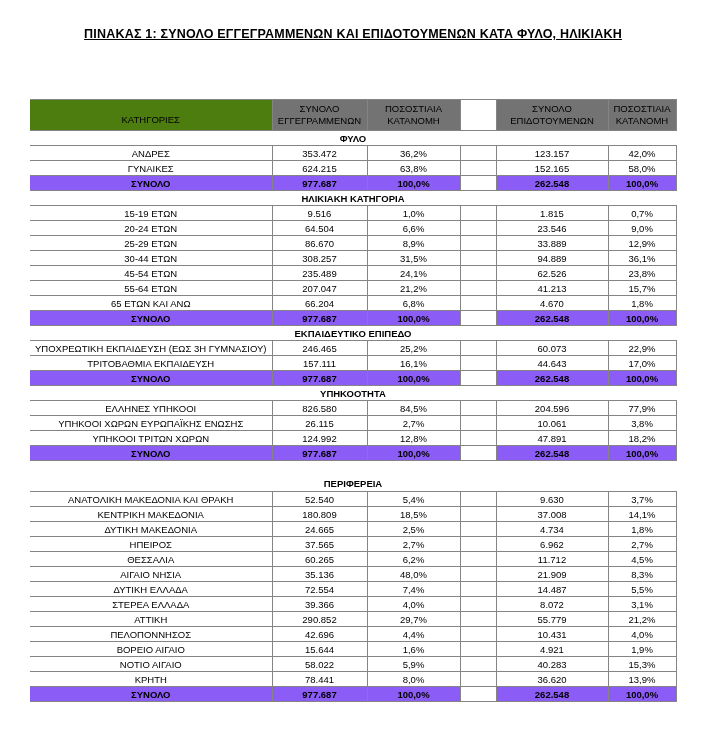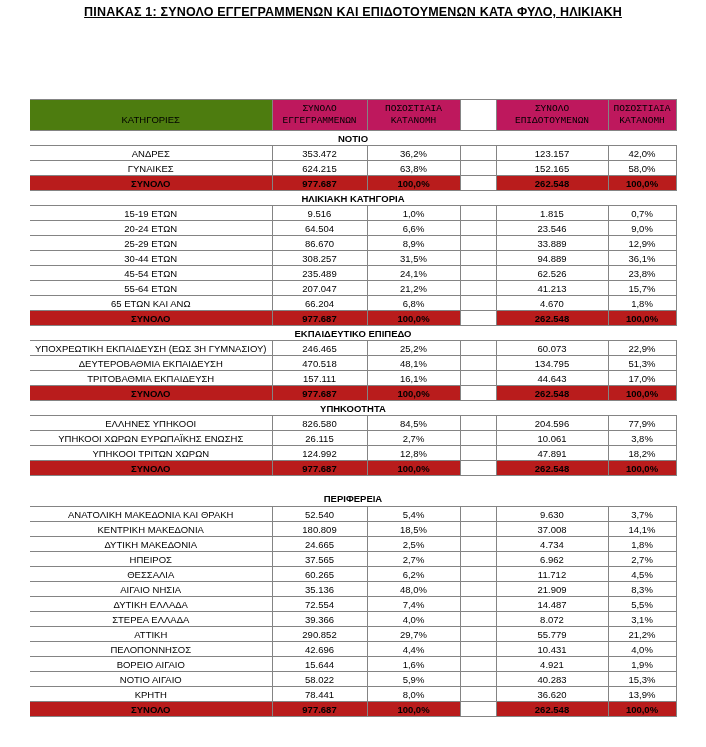--- a/index.html
+++ b/index.html
@@ -3,52 +3,52 @@
 <meta charset="utf-8">
 <style>
   html, body { margin:0; padding:0; background:#ffffff; }
   body {
     width:706px; height:747px; overflow:hidden;
     font-family:"Liberation Sans","DejaVu Sans",sans-serif;
     color:#000;
   }
   .page { position:relative; width:706px; height:747px; background:#fff; }
 
-  .title-block { padding-top:2px; text-align:center; }
+  .title-block { padding-top:24px; text-align:center; }
   .title-line {
     font-size:12.5px; font-weight:bold; line-height:21px;
     text-decoration:underline; letter-spacing:0.2px;
   }
 
   table.stat {
     position:absolute; left:30px; top:99px; width:646px;
     border-collapse:collapse; table-layout:fixed;
   }
   table.stat td {
     border:1px solid #848484;
     height:15px; box-sizing:border-box;
     font-size:9.5px; line-height:13px;
     text-align:center; vertical-align:middle;
     padding:0 1px; overflow:hidden; white-space:nowrap;
   }
   
   table.stat td.first { border-left:none; }
 
   tr.hdr td { height:31px; white-space:normal; line-height:12.5px; }
-  tr.hdr td.tan-h { background:#be185d;font-family:Liberation Mono, monospace; }
+  tr.hdr td.tan-h { background:#737373; }
   tr.hdr td.cat-h { vertical-align:bottom; padding-bottom:4px; background:#4d7c0f; }
   tr.hdr td.spacer-h { background:#fff; }
 
   tr.sec td {
     border-left:none; border-right:none; border-top:none;
     font-weight:bold; background:#fff;
   }
   tr.gap td { border:none; background:#fff; height:16px; }
 
-  tr.total td { font-weight:bold; background:#b91c1c; }
+  tr.total td { font-weight:bold; background:#8b5cf6; }
   tr.total td.spacer { background:#fff; }
   td.spacer { background:#fff; }
 </style>
 </head>
 <body>
 
 <div class="page">
   <div class="title-block">
     <div class="title-line">ΠΙΝΑΚΑΣ 1: ΣΥΝΟΛΟ ΕΓΓΕΓΡΑΜΜΕΝΩΝ ΚΑΙ ΕΠΙΔΟΤΟΥΜΕΝΩΝ ΚΑΤΑ ΦΥΛΟ, ΗΛΙΚΙΑΚΗ</div>
   </div>
@@ -64,21 +64,21 @@
     <tbody id="table-body">
         <tr class="hdr">
           <td class="cat-h first">ΚΑΤΗΓΟΡΙΕΣ</td>
           <td class="tan-h">ΣΥΝΟΛΟ ΕΓΓΕΓΡΑΜΜΕΝΩΝ</td>
           <td class="tan-h">ΠΟΣΟΣΤΙΑΙΑ ΚΑΤΑΝΟΜΗ</td>
           <td class="spacer-h"></td>
           <td class="tan-h">ΣΥΝΟΛΟ ΕΠΙΔΟΤΟΥΜΕΝΩΝ</td>
           <td class="tan-h">ΠΟΣΟΣΤΙΑΙΑ ΚΑΤΑΝΟΜΗ</td>
         </tr>
         <tr class="sec">
-          <td colspan="6">ΝΟΤΙΟ</td>
+          <td colspan="6">ΦΥΛΟ</td>
         </tr>
         <tr class="data">
           <td class="first">ΑΝΔΡΕΣ</td>
           <td>353.472</td>
           <td>36,2%</td>
           <td class="spacer"></td>
           <td>123.157</td>
           <td>42,0%</td>
         </tr>
         <tr class="data">
@@ -169,28 +169,20 @@
         </tr>
         <tr class="data">
           <td class="first">ΥΠΟΧΡΕΩΤΙΚΗ ΕΚΠΑΙΔΕΥΣΗ (ΕΩΣ 3Η ΓΥΜΝΑΣΙΟΥ)</td>
           <td>246.465</td>
           <td>25,2%</td>
           <td class="spacer"></td>
           <td>60.073</td>
           <td>22,9%</td>
         </tr>
         <tr class="data">
-          <td class="first">ΔΕΥΤΕΡΟΒΑΘΜΙΑ ΕΚΠΑΙΔΕΥΣΗ</td>
-          <td>470.518</td>
-          <td>48,1%</td>
-          <td class="spacer"></td>
-          <td>134.795</td>
-          <td>51,3%</td>
-        </tr>
-        <tr class="data">
           <td class="first">ΤΡΙΤΟΒΑΘΜΙΑ ΕΚΠΑΙΔΕΥΣΗ</td>
           <td>157.111</td>
           <td>16,1%</td>
           <td class="spacer"></td>
           <td>44.643</td>
           <td>17,0%</td>
         </tr>
         <tr class="total">
           <td class="first">ΣΥΝΟΛΟ</td>
           <td>977.687</td>

